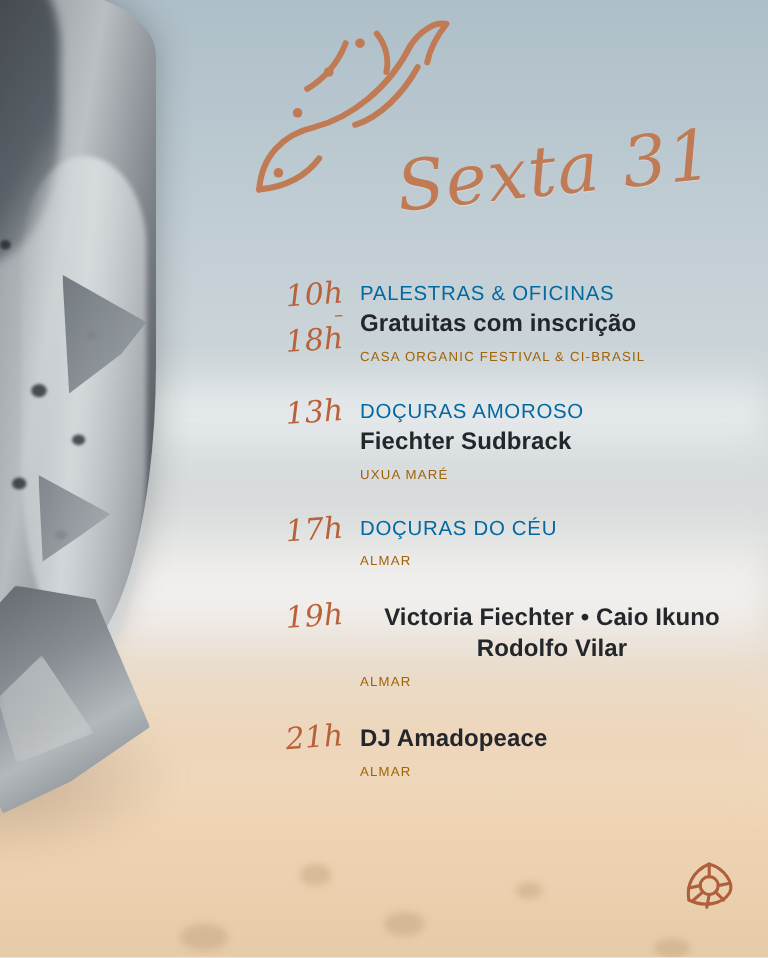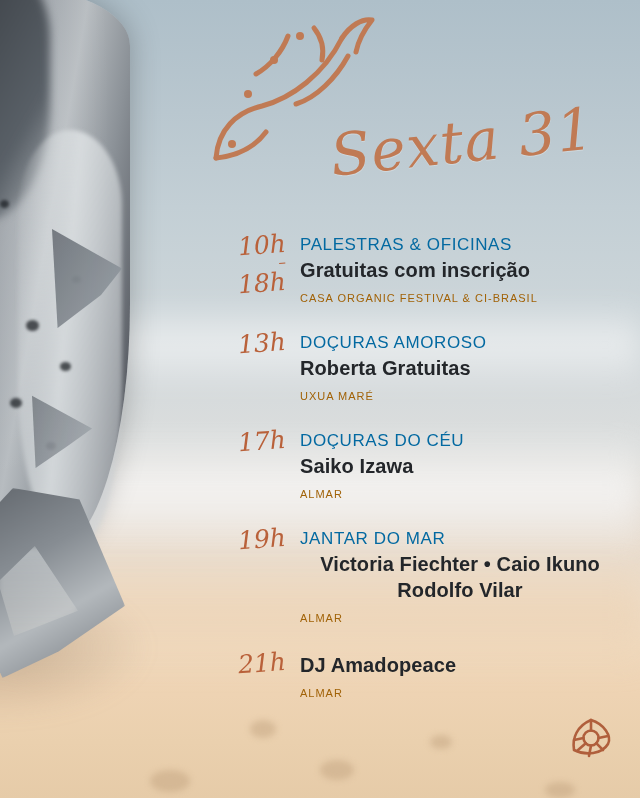--- a/index.html
+++ b/index.html
@@ -325,42 +325,40 @@
         <div class="venue">CASA ORGANIC FESTIVAL &amp; CI-BRASIL</div>
       </div>
     </div>
 
     <div class="row">
       <div class="time-col">
         <span class="time">13h</span>
       </div>
       <div class="info-col">
         <div class="headline">DOÇURAS AMOROSO</div>
-        <div class="names">Roberta Gratuitas</div>
+        <div class="names">Fiechter Sudbrack</div>
         <div class="venue">UXUA MARÉ</div>
       </div>
     </div>
 
     <div class="row">
       <div class="time-col">
         <span class="time">17h</span>
       </div>
       <div class="info-col">
         <div class="headline">DOÇURAS DO CÉU</div>
-        <div class="names">Saiko Izawa</div>
         <div class="venue">ALMAR</div>
       </div>
     </div>
 
     <div class="row">
       <div class="time-col">
         <span class="time">19h</span>
       </div>
       <div class="info-col">
-        <div class="headline">JANTAR DO MAR</div>
         <div class="names" style="white-space: pre-line; text-align: center;">Victoria Fiechter • Caio Ikuno
 Rodolfo Vilar</div>
         <div class="venue">ALMAR</div>
       </div>
     </div>
 
     <div class="row">
       <div class="time-col">
         <span class="time">21h</span>
       </div>

